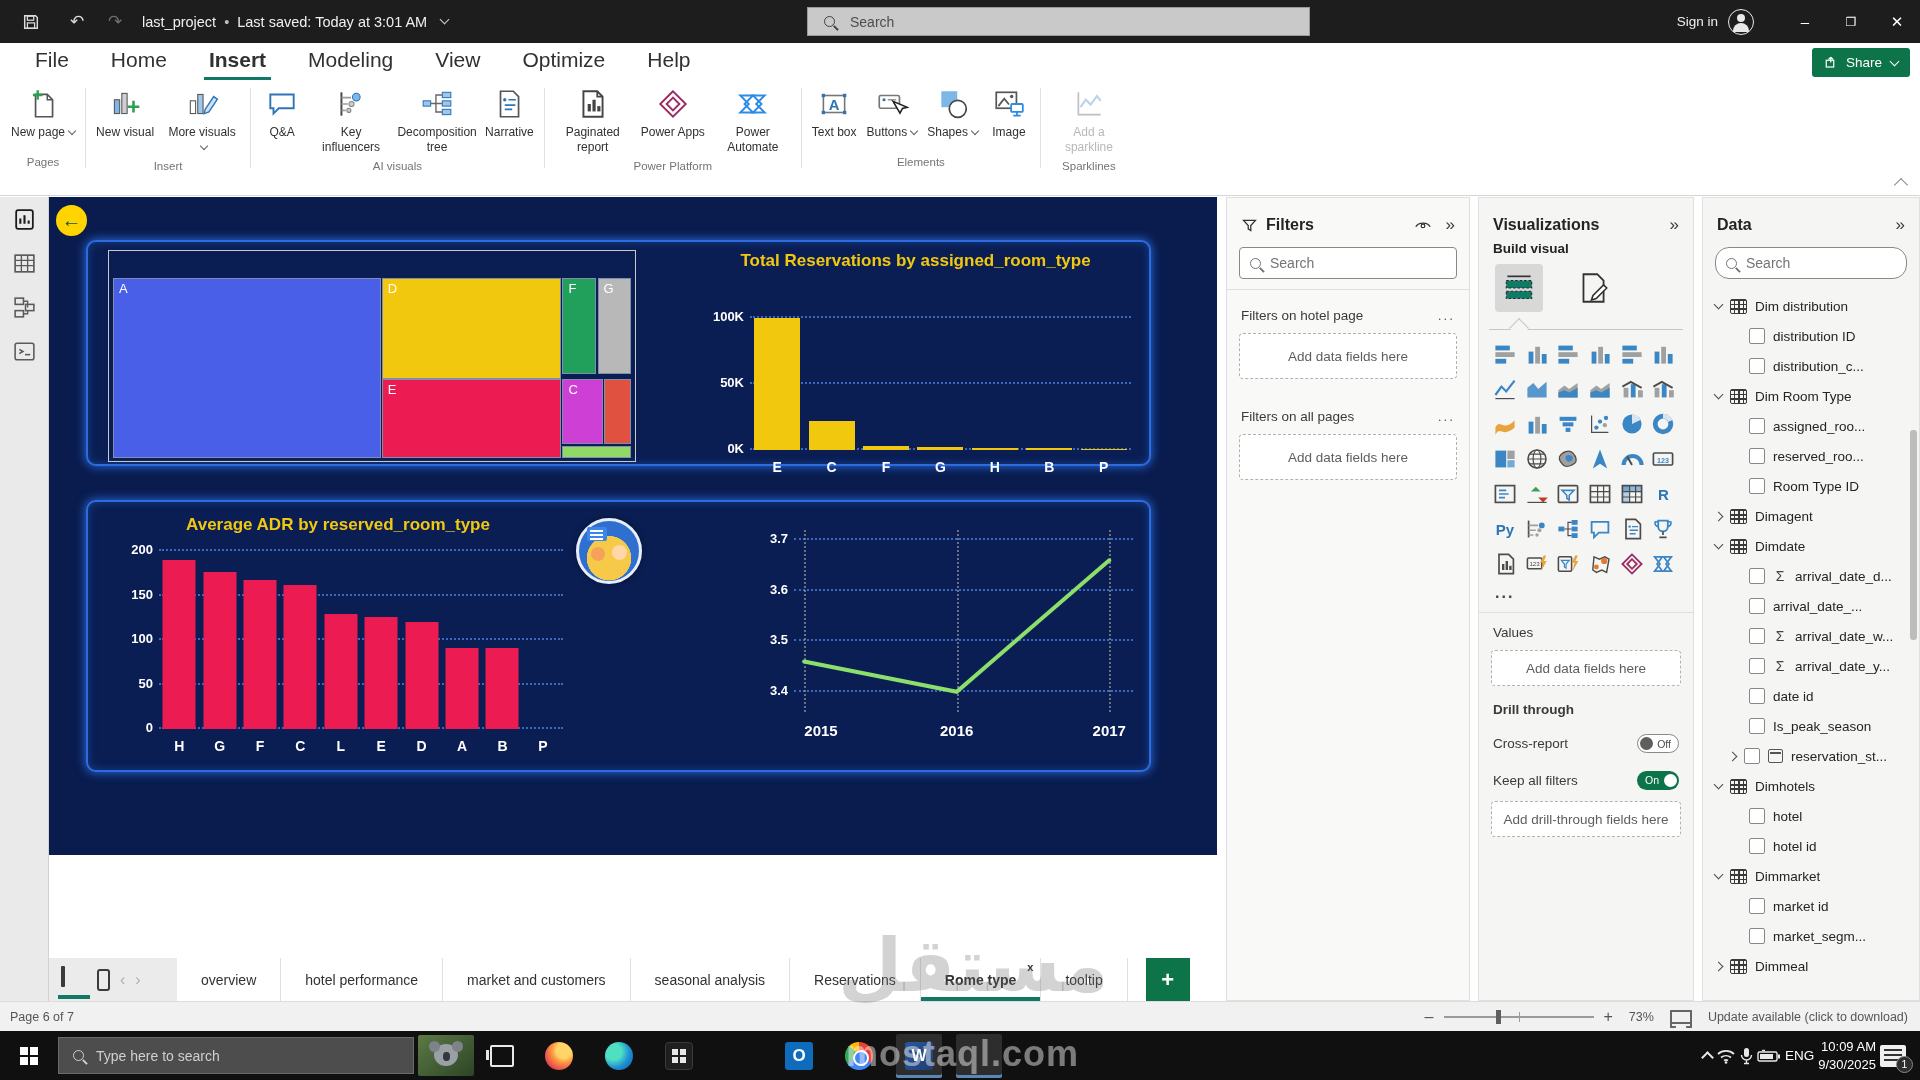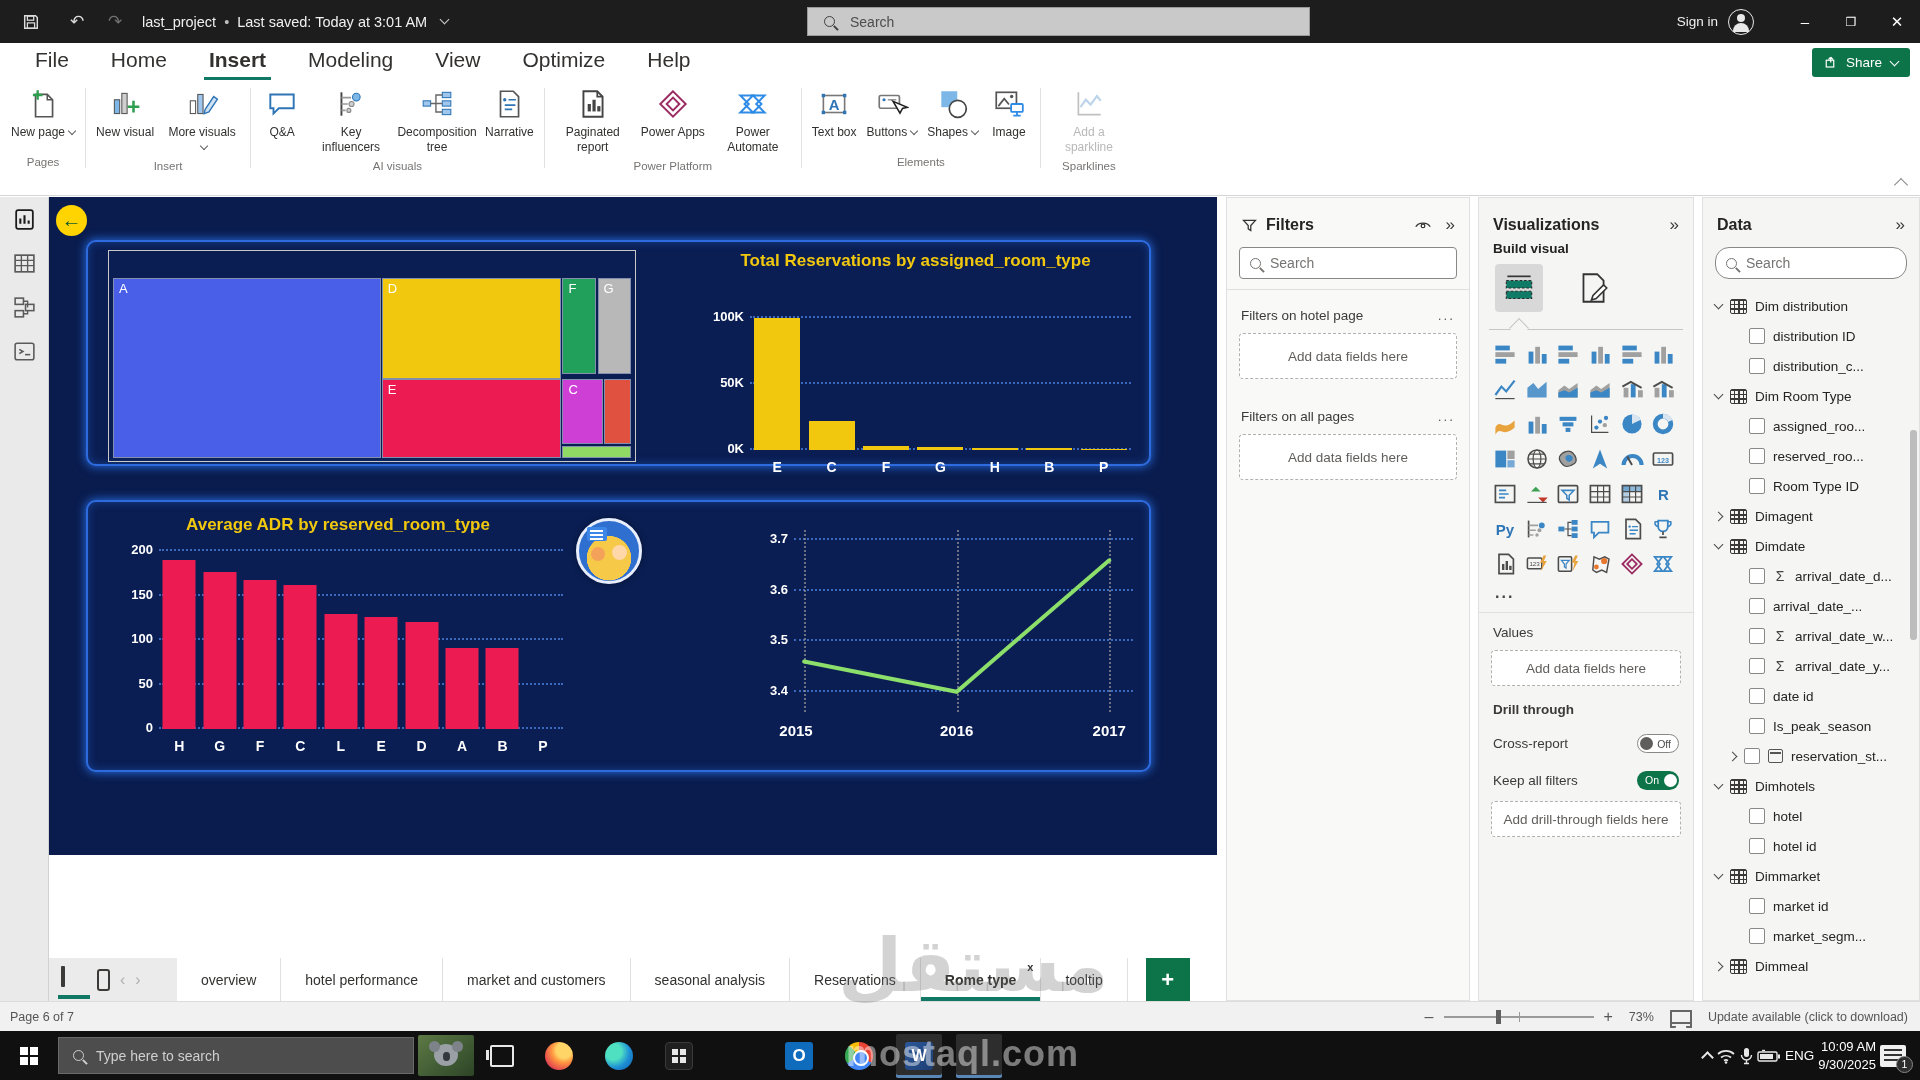--- a/index.html
+++ b/index.html
@@ -639,21 +639,21 @@
           <div class="gline" style="bottom: 66.6667%;">
             <span class="ylab">3.6</span>
           </div>
           <div class="gline" style="bottom: 38.8889%;">
             <span class="ylab">3.5</span>
           </div>
           <div class="gline" style="bottom: 11.1111%;">
             <span class="ylab">3.4</span>
           </div>
           <div class="vgline" style="left: 10.17px;"></div>
-          <div class="lc-xlab" style="left: 2px;">2015</div>
+          <div class="lc-xlab" style="left: 27px;">2015</div>
           <div class="vgline" style="left: 162.72px;"></div>
           <div class="lc-xlab" style="left: 162.72px;">2016</div>
           <div class="vgline" style="left: 315.27px;"></div>
           <div class="lc-xlab" style="left: 315.27px;">2017</div>
           <svg width="339" height="182" style="position: absolute; left: 0px; top: 0px; overflow: visible;">
             <polyline points="10.17,131.44444444444443 162.72,161.77777777777777 315.27000000000004,30.333333333333325" fill="none" stroke="#8cdf6b" stroke-width="4" stroke-linecap="round"></polyline>
           </svg>
         </div>
       </div>
   </div>

